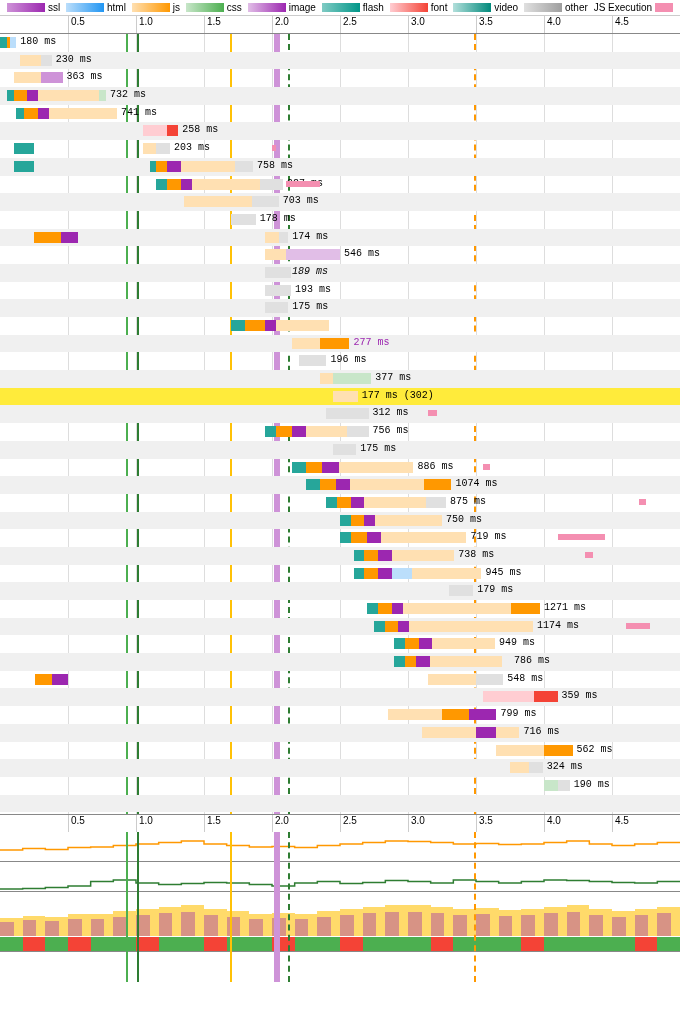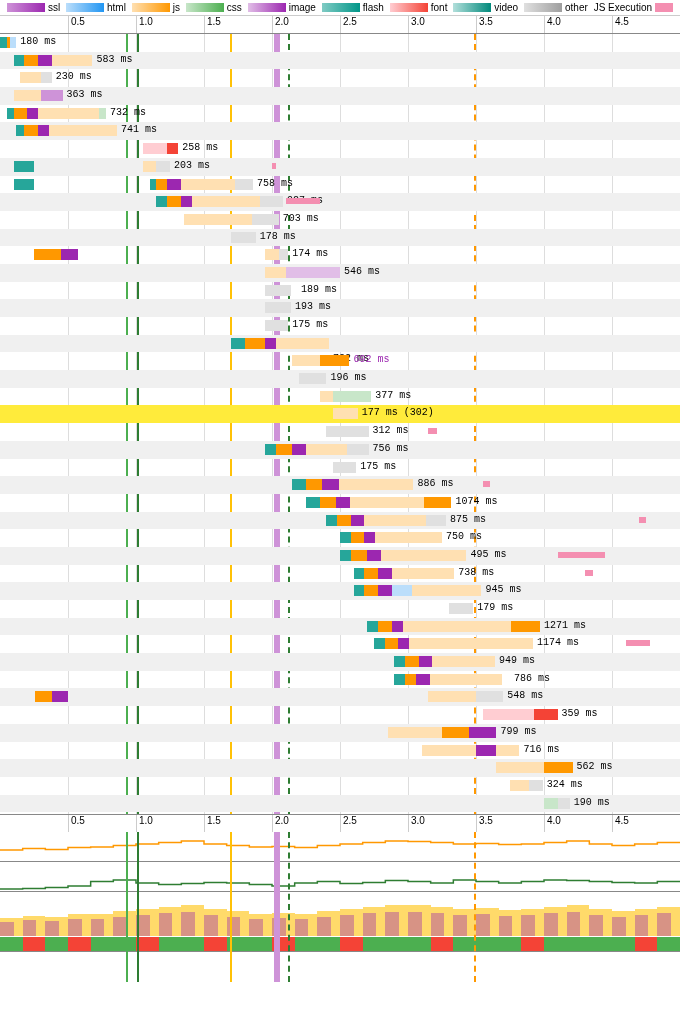--- a/index.html
+++ b/index.html
@@ -120,29 +120,20 @@
     <div style="position: relative;">
       <div class="row">
         <div class="bar" style="left: 0px;">
           <div class="seg" style="background: rgb(38, 166, 154); width: 6.8px;"></div>
           <div class="seg" style="background: rgb(255, 152, 0); width: 2.72px;"></div>
           <div class="seg" style="background: rgb(187, 222, 251); width: 6.8px;"></div>
         </div>
         <div class="label" style="left: 20.32px;">180 ms</div>
       </div>
       <div class="row">
-        <div class="bar" style="left: 13.6px;">
-          <div class="seg" style="background: rgb(38, 166, 154); width: 10.88px;"></div>
-          <div class="seg" style="background: rgb(255, 152, 0); width: 13.6px;"></div>
-          <div class="seg" style="background: rgb(156, 39, 176); width: 13.6px;"></div>
-          <div class="seg" style="background: rgb(255, 224, 178); width: 40.8px;"></div>
-        </div>
-        <div class="label" style="left: 96.48px;">583 ms</div>
-      </div>
-      <div class="row">
         <div class="bar" style="left: 20.4px;">
           <div class="seg" style="background: rgb(255, 224, 178); width: 20.4px;"></div>
           <div class="seg" style="background: rgb(224, 224, 224); width: 10.88px;"></div>
         </div>
         <div class="label" style="left: 55.68px;">230 ms</div>
       </div>
       <div class="row">
         <div class="bar" style="left: 13.6px;">
           <div class="seg" style="background: rgb(255, 224, 178); width: 27.2px;"></div>
           <div class="seg" style="background: rgb(206, 147, 216); width: 21.76px;"></div>
@@ -238,21 +229,21 @@
         <div class="bar" style="left: 265.2px;">
           <div class="seg" style="background: rgb(255, 224, 178); width: 20.4px;"></div>
           <div class="seg" style="background: rgb(225, 190, 231); width: 54.4px;"></div>
         </div>
         <div class="label" style="left: 344px;">546 ms</div>
       </div>
       <div class="row">
         <div class="bar" style="left: 265.2px;">
           <div class="seg" style="background: rgb(224, 224, 224); width: 25.84px;"></div>
         </div>
-        <div class="label" style="left: 301px;">189 ms</div>
+        <div class="label" style="left: 292px; font-style: italic;">189 ms</div>
       </div>
       <div class="row">
         <div class="bar" style="left: 265.2px;">
           <div class="seg" style="background: rgb(224, 224, 224); width: 25.84px;"></div>
         </div>
         <div class="label" style="left: 295.04px;">193 ms</div>
       </div>
       <div class="row">
         <div class="bar" style="left: 265.2px;">
           <div class="seg" style="background: rgb(224, 224, 224); width: 23.12px;"></div>
@@ -266,21 +257,21 @@
           <div class="seg" style="background: rgb(156, 39, 176); width: 10.88px;"></div>
           <div class="seg" style="background: rgb(255, 224, 178); width: 53.04px;"></div>
         </div>
         <div class="label" style="left: 333.12px; margin-top: 16px;">722 ms</div>
       </div>
       <div class="row">
         <div class="bar" style="left: 292.4px;">
           <div class="seg" style="background: rgb(255, 224, 178); width: 27.2px;"></div>
           <div class="seg" style="background: rgb(255, 152, 0); width: 29.92px;"></div>
         </div>
-        <div class="label" style="color: rgb(156, 39, 176); left: 353.52px;">692 ms</div>
+        <div class="label" style="color: rgb(156, 39, 176); left: 353.52px;">277 ms</div>
       </div>
       <div class="row">
         <div class="bar" style="left: 299.2px;">
           <div class="seg" style="background: rgb(224, 224, 224); width: 27.2px;"></div>
         </div>
         <div class="label" style="left: 330.4px;">196 ms</div>
       </div>
       <div class="row">
         <div class="bar" style="left: 319.6px;">
           <div class="seg" style="background: rgb(255, 224, 178); width: 13.6px;"></div>
@@ -357,21 +348,21 @@
         </div>
         <div class="label" style="left: 446px;">750 ms</div>
       </div>
       <div class="row">
         <div class="bar" style="left: 340px;">
           <div class="seg" style="background: rgb(38, 166, 154); width: 10.88px;"></div>
           <div class="seg" style="background: rgb(255, 152, 0); width: 16.32px;"></div>
           <div class="seg" style="background: rgb(156, 39, 176); width: 13.6px;"></div>
           <div class="seg" style="background: rgb(255, 224, 178); width: 85.68px;"></div>
         </div>
-        <div class="label" style="left: 470.48px;">495 ms</div>
+        <div class="label" style="left: 470.48px;">719 ms</div>
         <div class="jsexec" style="left: 557.6px; width: 47.6px;"></div>
       </div>
       <div class="row">
         <div class="bar" style="left: 353.6px;">
           <div class="seg" style="background: rgb(38, 166, 154); width: 10.88px;"></div>
           <div class="seg" style="background: rgb(255, 152, 0); width: 13.6px;"></div>
           <div class="seg" style="background: rgb(156, 39, 176); width: 13.6px;"></div>
           <div class="seg" style="background: rgb(255, 224, 178); width: 62.56px;"></div>
         </div>
         <div class="label" style="left: 458.24px;">738 ms</div>

